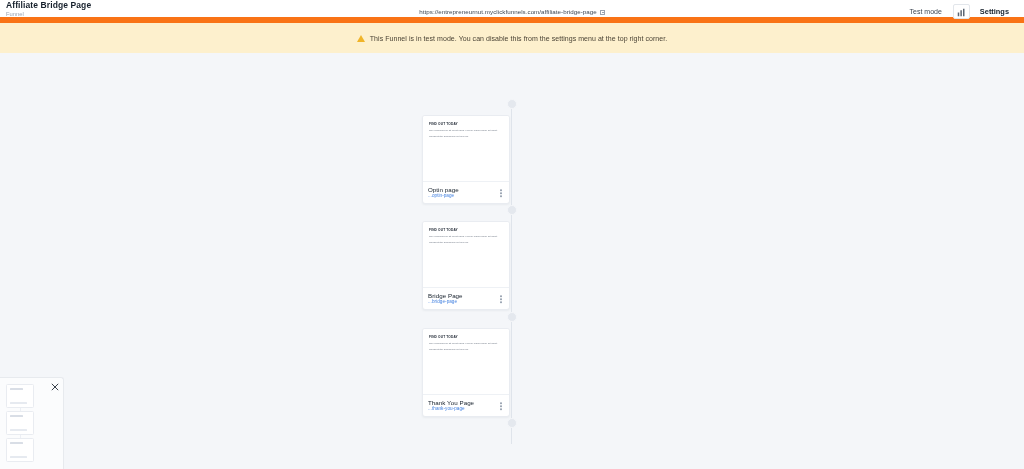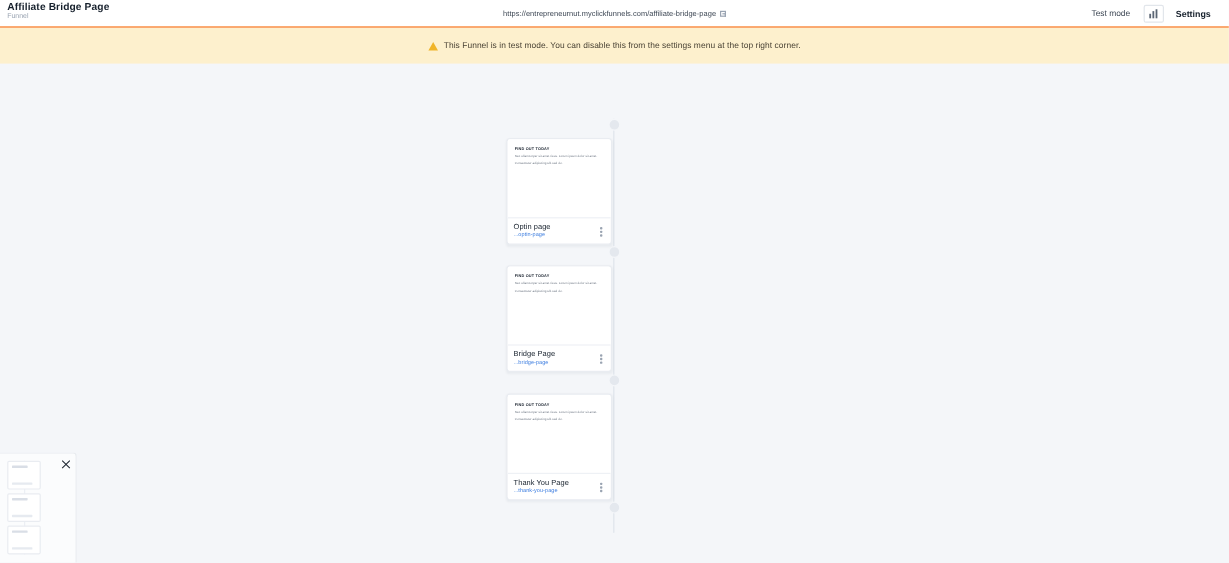--- a/index.html
+++ b/index.html
@@ -10,21 +10,21 @@
     font-family: "Liberation Sans", sans-serif;
     background: #f4f6f9;
     -webkit-font-smoothing: antialiased;
   }
 
   
   .topbar {
     position: absolute; top: 0; left: 0;
     width: 1024px; height: 23px;
     background: #ffffff;
-    border-bottom: 1px solid #f97316;
+    border-bottom: 6px solid #f97316;
     display: flex; align-items: center;
     z-index: 30;
   }
   .brand {
     position: absolute; left: 6px; top: 1px;
     line-height: 1.05;
   }
   .brand-title {
     font-size: 8.5px; font-weight: bold; color: #16202c;
     letter-spacing: .1px; display: block;

